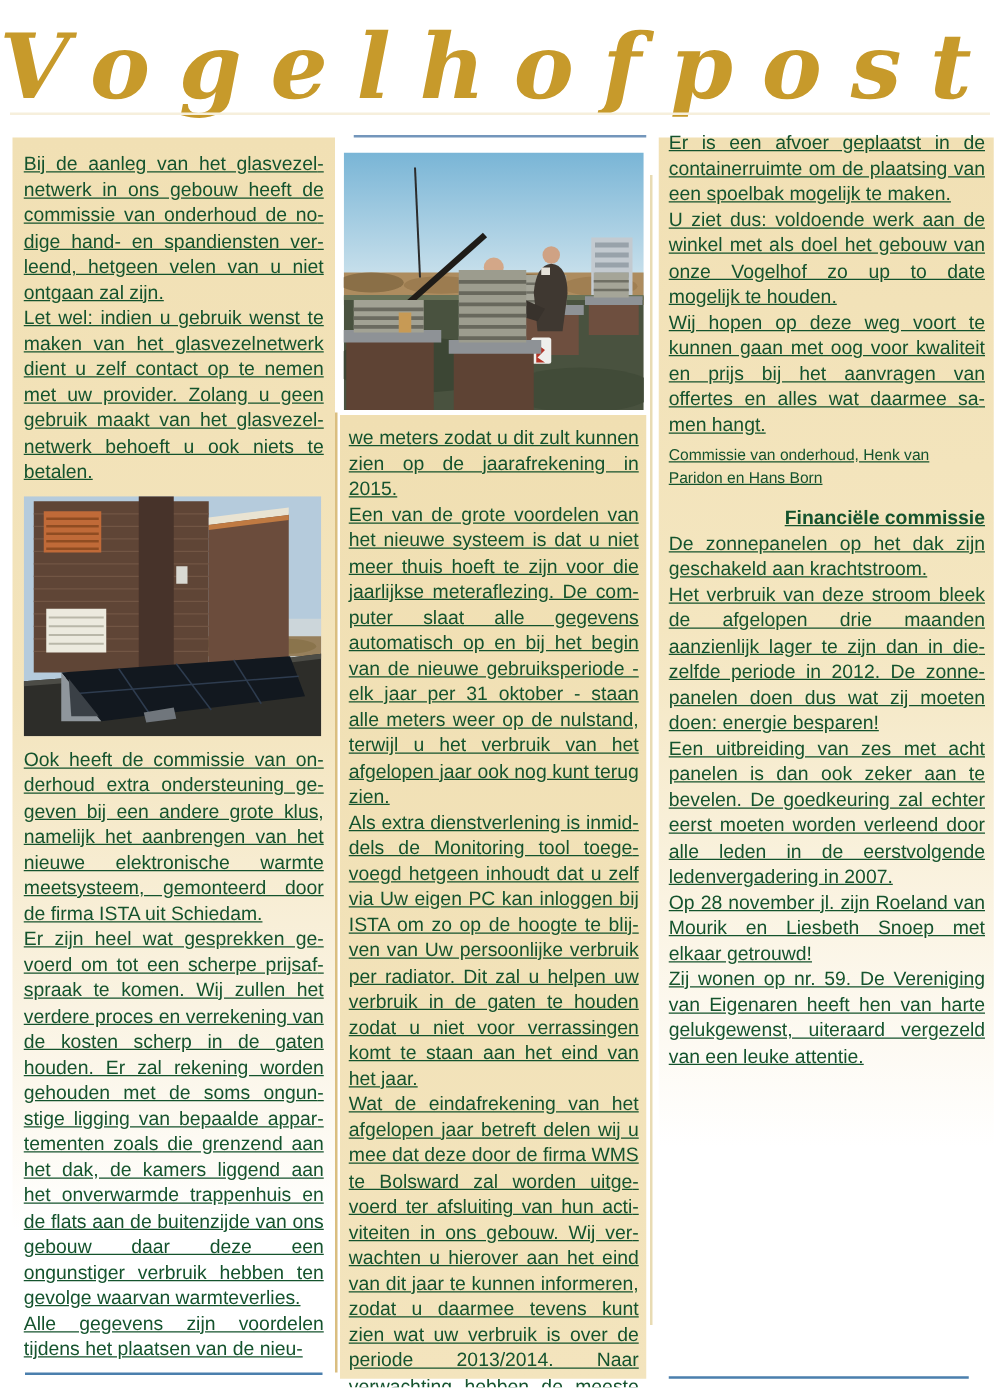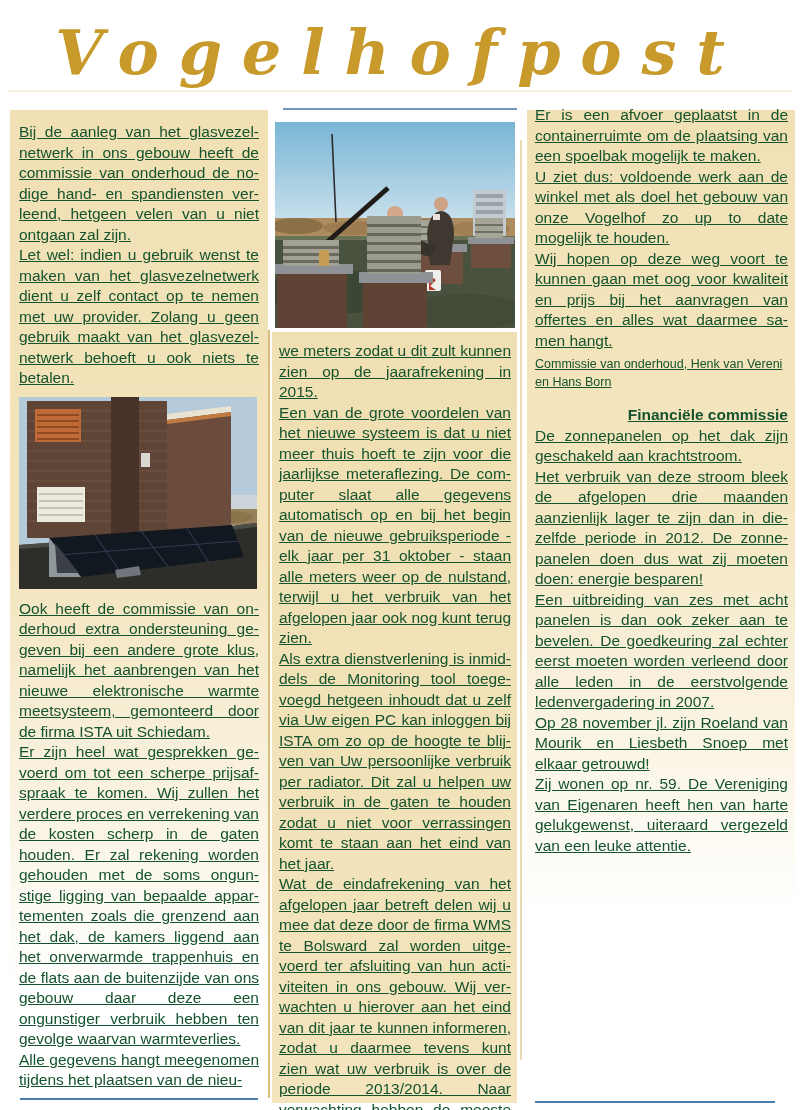--- a/index.html
+++ b/index.html
@@ -4,21 +4,21 @@
 <style>
   html,body{margin:0;padding:0;background:#fff;}
   #page{
     position:relative; width:800px; height:1110px; background:#ffffff;
     overflow:hidden; font-family:"Liberation Sans", sans-serif;
   }
   .masthead{
     position:absolute; top:4px; left:0; width:800px; height:96px;
     display:flex; align-items:center; justify-content:center;
     font-family:"DejaVu Serif", serif; font-style:italic; font-weight:bold;
-    font-size:62px; letter-spacing:0.32em; color:#c79a2b; white-space:nowrap;
+    font-size:72px; letter-spacing:0.32em; color:#c79a2b; white-space:nowrap;
   }
   .faint-rule{position:absolute; left:8px; top:90px; width:784px; height:2px; background:#f6efdc;}
   .colbg{position:absolute;}
   .bg-left{
     left:10px; top:110px; width:258px; height:993px;
     background:linear-gradient(180deg,#f1e0b4 0%,#f3e4bc 45%,#faf3e2 70%,#ffffff 88%);
   }
   .bg-mid{
     left:272px; top:332px; width:245px; height:771px;
     background:linear-gradient(180deg,#f0dfb2 0%,#f3e4bd 100%);
@@ -206,35 +206,35 @@
         <line x1="168" y1="131" x2="190" y2="166"></line>
         <line x1="40" y1="158" x2="220" y2="144"></line>
       </g>
       <polygon points="30,141 62,180 30,180" fill="#8f969c"></polygon>
       <polygon points="36,146 60,176 38,176" fill="#3a4046"></polygon>
       <polygon points="96,173 120,169 122,178 98,181" fill="#70767c"></polygon>
     </svg>
 
     <p class="gap">Ook heeft de commissie van on­derhoud extra ondersteuning ge­geven bij een andere grote klus, namelijk het aanbrengen van het nieuwe elektronische warmte meetsysteem, gemonteerd door de firma ISTA uit Schiedam.
 Er zijn heel wat gesprekken ge­voerd om tot een scherpe prijsaf­spraak te komen. Wij zullen het verdere proces en verrekening van de kosten scherp in de gaten houden. Er zal rekening worden gehouden met de soms ongun­stige ligging van bepaalde appar­tementen zoals die grenzend aan het dak, de kamers liggend aan het onverwarmde trappenhuis en de flats aan de buitenzijde van ons gebouw daar deze een ongunstiger verbruik hebben ten gevolge waarvan warmteverlies.</p>
-    <p class="gap">Alle gegevens hangt meegenomen tijdens het plaatsen van de nieu-</p>
+    <p class="gap">Alle gegevens zijn voordelen tijdens het plaatsen van de nieu-</p>
   </div>
 
   <div class="coltext col-mid-text">
     <p>we meters zodat u dit zult kunnen zien op de jaarafrekening in 2015.
 Een van de grote voordelen van het nieuwe systeem is dat u niet meer thuis hoeft te zijn voor die jaarlijkse meteraflezing. De com­puter slaat alle gegevens automa­tisch op en bij het begin van de nieuwe gebruiksperiode - elk jaar per 31 oktober - staan alle meters weer op de nulstand, terwijl u het verbruik van het afgelopen jaar ook nog kunt terug zien.
 Als extra dienstverlening is inmid­dels de Monitoring tool toege­voegd hetgeen inhoudt dat u zelf via Uw eigen PC kan inloggen bij ISTA om zo op de hoogte te blij­ven van Uw persoonlijke verbruik per radiator. Dit zal u helpen uw verbruik in de gaten te houden zodat u niet voor verrassingen komt te staan aan het eind van het jaar.
 Wat de eindafrekening van het afgelopen jaar betreft delen wij u mee dat deze door de firma WMS te Bolsward zal worden uitge­voerd ter afsluiting van hun acti­viteiten in ons gebouw. Wij ver­wachten u hierover aan het eind van dit jaar te kunnen informeren, zodat u daarmee tevens kunt zien wat uw verbruik is over de perio­de 2013/2014. Naar verwachting hebben de meeste bewoners een gunstiger verbruik ten gevolge van de zachte winter..</p>
   </div>
 
   <div class="coltext col-right-text">
     <p>Er is een afvoer geplaatst in de containerruimte om de plaatsing van een spoelbak mogelijk te ma­ken.
 U ziet dus: voldoende werk aan de winkel met als doel het ge­bouw van onze Vogelhof zo up to date mogelijk te houden.
 Wij hopen op deze weg voort te kunnen gaan met oog voor kwali­teit en prijs bij het aanvragen van offertes en alles wat daarmee sa­men hangt.</p>
-    <p class="credit">Commissie van onderhoud, Henk van Vereni en Hans Born</p>
+    <p class="credit">Commissie van onderhoud, Henk van Paridon en Hans Born</p>
     <p class="subhead-bold">Financiële commissie</p>
     <p class="gap">De zonnepanelen op het dak zijn geschakeld aan krachtstroom.
 Het verbruik van deze stroom bleek de afgelopen drie maanden aanzienlijk lager te zijn dan in die­zelfde periode in 2012. De zonne­panelen doen dus wat zij moeten doen: energie besparen!</p>
     <p class="gap">Een uitbreiding van zes met acht panelen is dan ook zeker aan te bevelen. De goedkeuring zal ech­ter eerst moeten worden verleend door alle leden in de eerstvolgen­de ledenvergadering in 2007.</p>
     <p class="gap">Op 28 november jl. zijn Roeland van Mourik en Liesbeth Snoep met elkaar getrouwd!
 Zij wonen op nr. 59. De Vereni­ging van Eigenaren heeft hen van harte gelukgewenst, uiteraard vergezeld van een leuke attentie.</p>
   </div>
 
   <div class="underline underline-left"></div>
   <div class="underline underline-right"></div>

